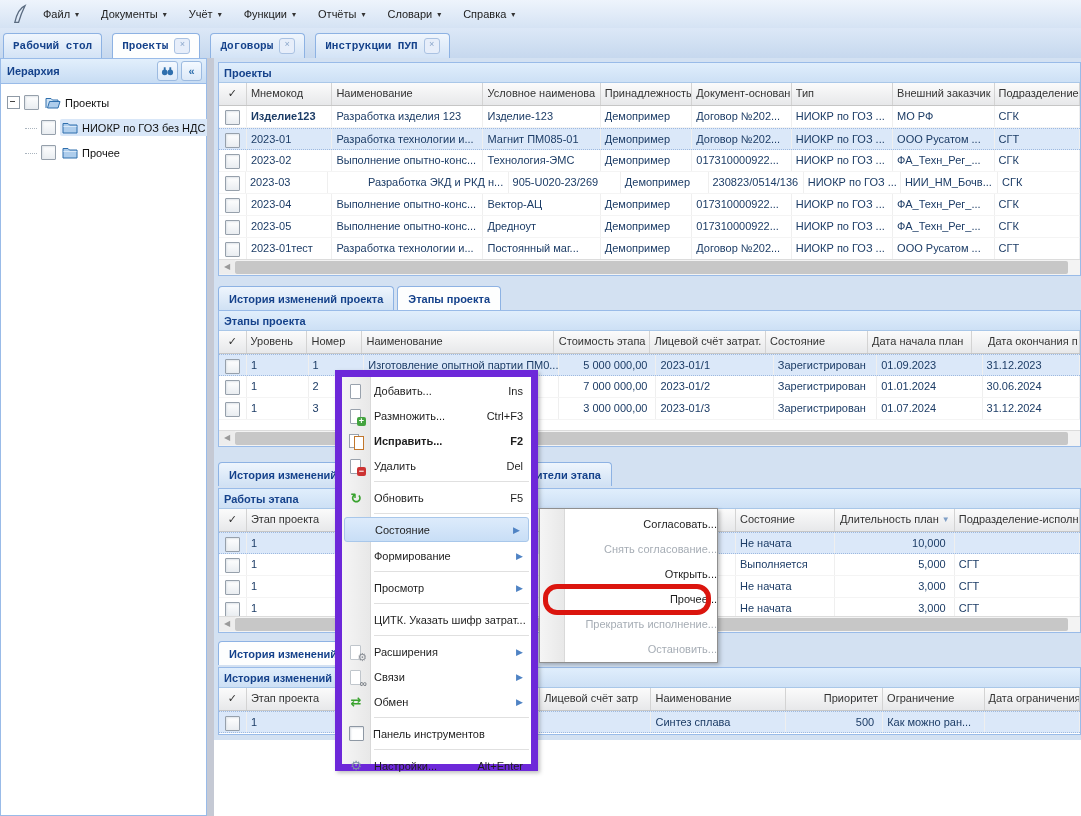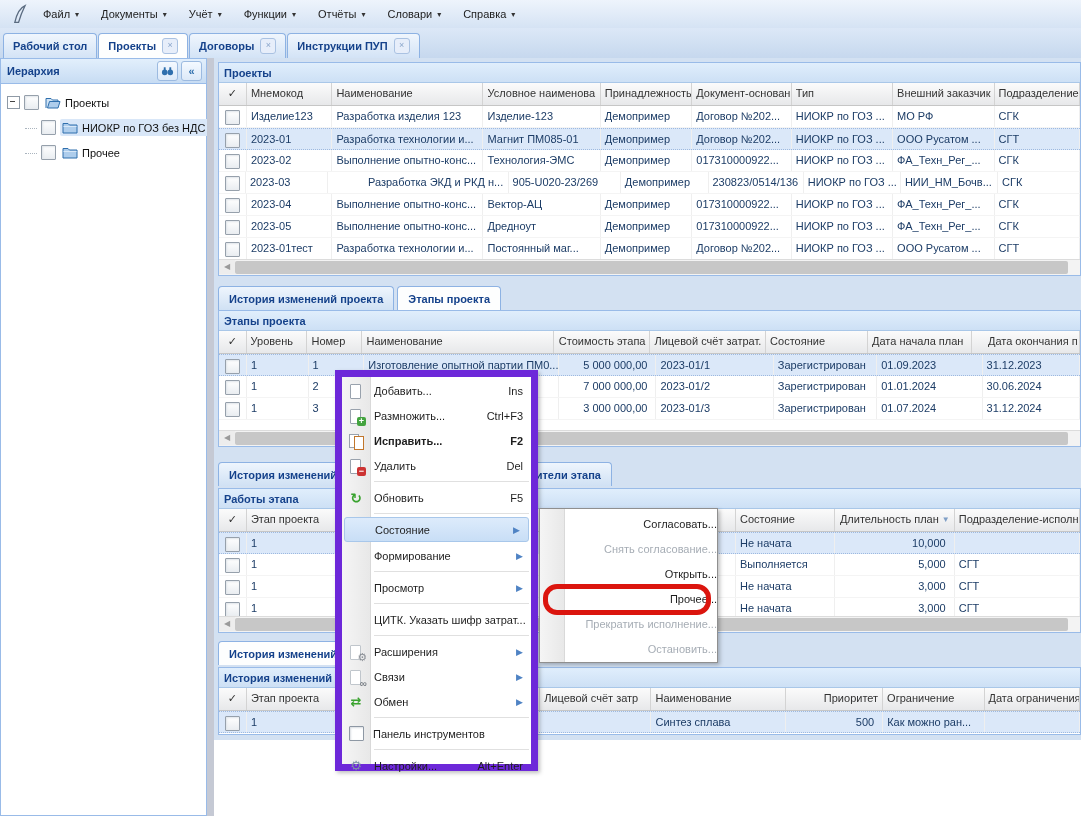--- a/index.html
+++ b/index.html
@@ -13,23 +13,23 @@
     background:linear-gradient(#eef4fc,#d5e3f4);border-bottom:1px solid #bcd0e8;
     display:flex;align-items:center;}
   .logo{width:26px;height:22px;margin-left:6px;display:flex;align-items:center;justify-content:center;}
   .mb-items{display:flex;align-items:center;height:100%;}
   .mb-item{padding:0 11px;height:100%;display:flex;align-items:center;gap:5px;color:#1c1c1c;cursor:default;}
   .mb-item .caret{font-size:8px;color:#333;}
 
   
   .tabbar{position:absolute;left:0;top:28px;width:1081px;height:30px;
     background:linear-gradient(#dcE8f7,#c6d8ee);display:flex;align-items:flex-end;padding-left:3px;box-sizing:border-box;}
-  .ttab{height:24px;margin-right:1px;border:1px solid #8db2e3;border-bottom:none;
+  .ttab{height:24px;margin-right:10px;border:1px solid #8db2e3;border-bottom:none;
     border-radius:4px 4px 0 0;background:linear-gradient(#f0f6fd,#d3e3f6);
-    display:flex;align-items:center;padding:0 9px;gap:6px;color:#15428b;font-weight:bold;}
+    display:flex;align-items:center;padding:0 9px;gap:6px;color:#15428b;font-weight:bold;font-family:Liberation Mono, monospace;}
   .ttab.active{background:#fdfefe;}
   .tclose{width:14px;height:14px;border:1px solid #aac2e2;border-radius:3px;background:#e7eefa;
     color:#8ba6cb;font-size:9px;line-height:12px;text-align:center;font-weight:normal;}
 
   
   .sidebar{position:absolute;left:0;top:58px;width:207px;height:758px;background:#fff;
     border:1px solid #99bbe8;box-sizing:border-box;}
   .side-header{height:24px;background:linear-gradient(#e2effc,#c7dcf3);border-bottom:1px solid #99bbe8;
     display:flex;align-items:center;padding:0 4px 0 6px;}
   .side-title{font-weight:bold;color:#15428b;flex:1;}
@@ -274,21 +274,21 @@
               <span>Внешний заказчик</span>
             </div>
             <div class="hcell" style="width: 86px;">
               <span>Подразделение-от</span>
             </div>
           </div>
           <div class="grow">
             <div class="gcell" style="width: 28px;">
               <span class="cbx"></span>
             </div>
-            <div class="gcell" style="width: 86px;">Изделие123</div>
+            <div class="gcell" style="width: 86px; font-weight: bold;">Изделие123</div>
             <div class="gcell" style="width: 152px;">Разработка изделия 123</div>
             <div class="gcell" style="width: 118px;">Изделие-123</div>
             <div class="gcell" style="width: 92px;">Демопример</div>
             <div class="gcell" style="width: 100px;">Договор №202...</div>
             <div class="gcell" style="width: 102px;">НИОКР по ГОЗ ...</div>
             <div class="gcell" style="width: 102px;">МО РФ</div>
             <div class="gcell" style="width: 86px;">СГК</div>
           </div>
           <div class="grow sel">
             <div class="gcell" style="width: 28px;">

